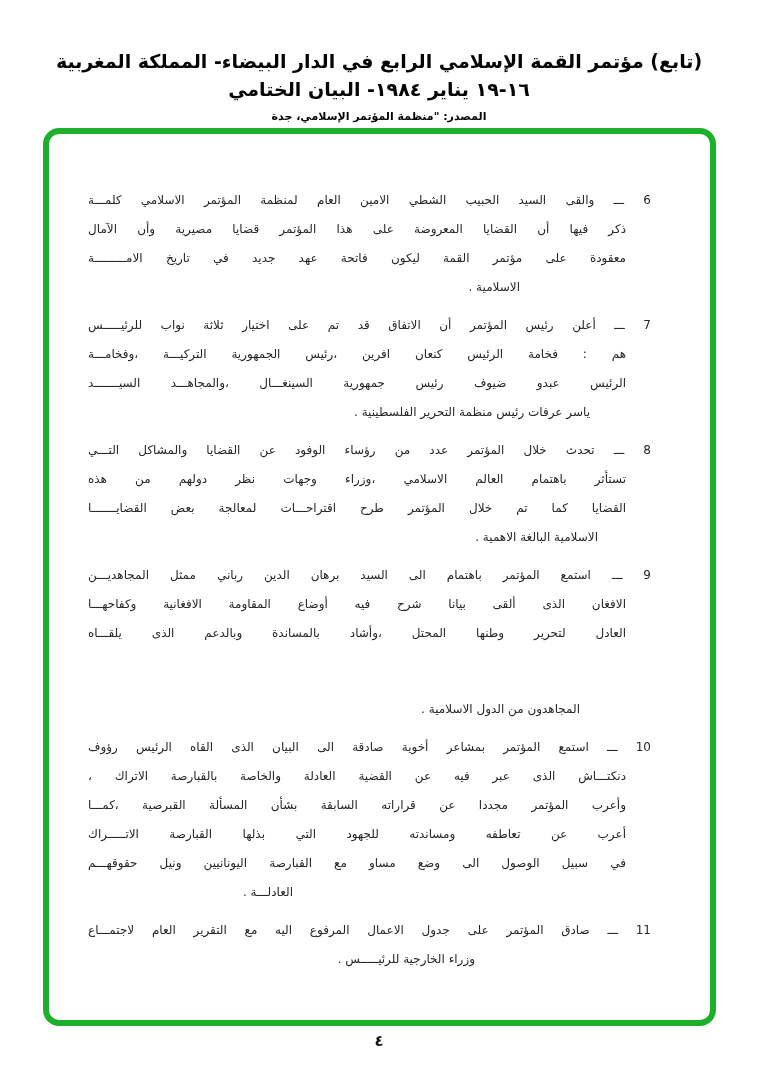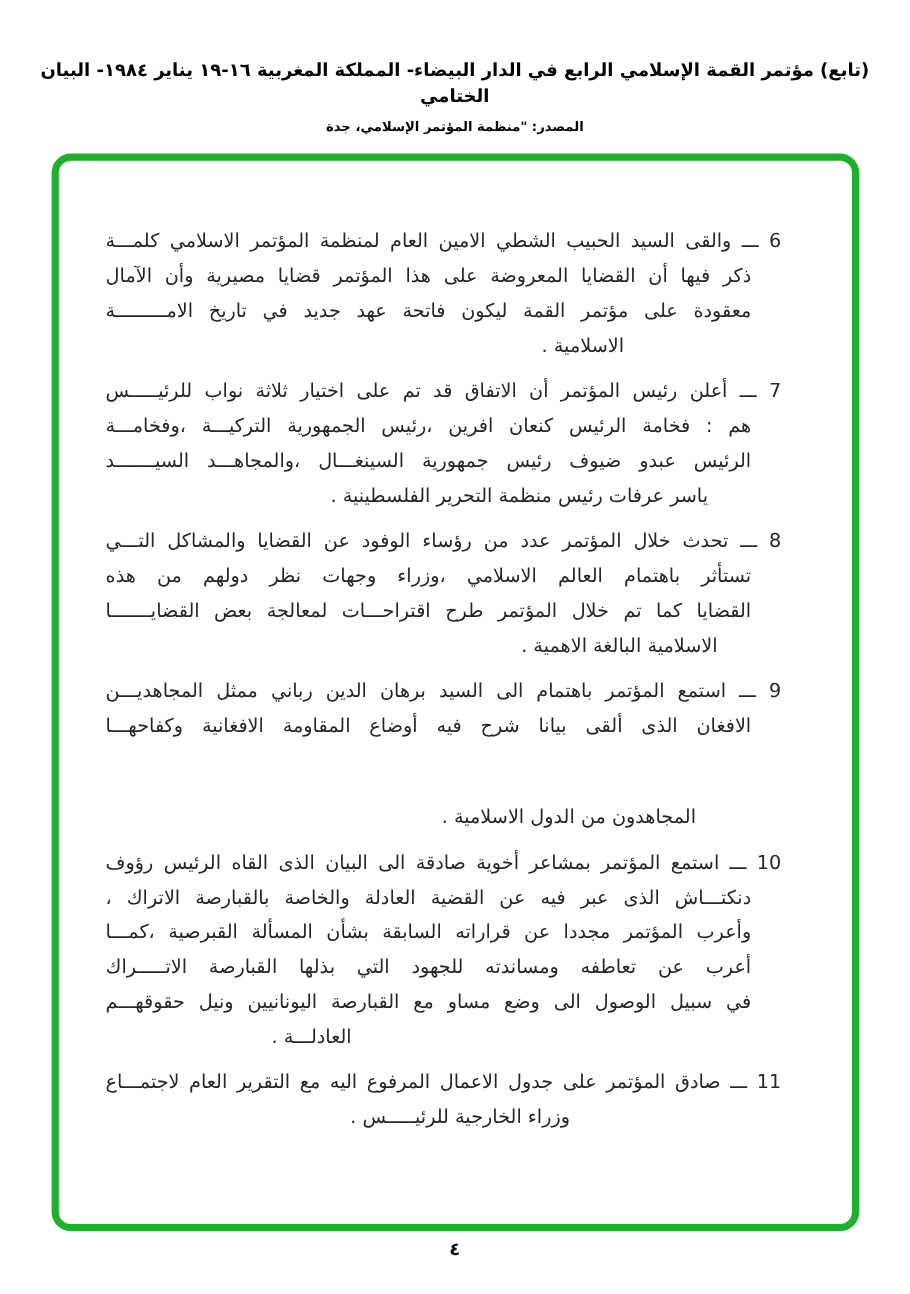--- a/index.html
+++ b/index.html
@@ -19,21 +19,21 @@
   
   .hdr {
     position: absolute;
     top: 48px;
     left: 0;
     right: 0;
     text-align: center;
     direction: rtl;
   }
   .hdr-title {
-    font-size: 15px;
+    font-size: 19px;
     font-weight: bold;
     color: #050505;
     line-height: 1.45;
     padding: 0 30px;
   }
   .hdr-source {
     margin-top: 7px;
     font-size: 11px;
     font-weight: bold;
     color: #050505;
@@ -52,21 +52,21 @@
     background: #ffffff;
   }
 
   
   .doc {
     position: absolute;
     top: 52px;
     right: 59px;
     left: 39px;
     direction: rtl;
-    font-size: 16px;
+    font-size: 12px;
     color: #262626;
   }
   .item { margin-bottom: 9px; }
   .ln {
     line-height: 29px;
     white-space: normal;
   }
   .ln.fill {
     text-align: justify;
     text-align-last: justify;
@@ -113,20 +113,21 @@
       </div>
       <div class="item">
         <div class="ln fill">8 ـــ تحدث خلال المؤتمر عدد من رؤساء الوفود عن القضايا والمشاكل التـــي</div>
         <div class="ln fill cont">تستأثر باهتمام العالم الاسلامي ،وزراء وجهات نظر دولهم من هذه</div>
         <div class="ln fill cont">القضايا كما تم خلال المؤتمر طرح اقتراحـــات لمعالجة بعض القضايـــــــا</div>
         <div class="ln last cont" style="padding-right: 53px;">الاسلامية البالغة الاهمية .</div>
       </div>
       <div class="item">
         <div class="ln fill">9 ـــ استمع المؤتمر باهتمام الى السيد برهان الدين رباني ممثل المجاهديـــن</div>
         <div class="ln fill cont">الافغان الذى ألقى بيانا شرح فيه أوضاع المقاومة الافغانية وكفاحهـــا</div>
+        <div class="ln fill cont">العادل لتحرير وطنها المحتل ،وأشاد بالمساندة وبالدعم الذى يلقـــاه</div>
         <div class="ln last cont" style="padding-right: 71px; margin-top: 47px;">المجاهدون من الدول الاسلامية .</div>
       </div>
       <div class="item">
         <div class="ln fill">10 ـــ استمع المؤتمر بمشاعر أخوية صادقة الى البيان الذى القاه الرئيس رؤوف</div>
         <div class="ln fill cont">دنكتـــاش الذى عبر فيه عن القضية العادلة والخاصة بالقبارصة الاتراك ،</div>
         <div class="ln fill cont">وأعرب المؤتمر مجددا عن قراراته السابقة بشأن المسألة القبرصية ،كمـــا</div>
         <div class="ln fill cont">أعرب عن تعاطفه ومساندته للجهود التي بذلها القبارصة الاتـــــراك</div>
         <div class="ln fill cont">في سبيل الوصول الى وضع مساو مع القبارصة اليونانيين ونيل حقوقهـــم</div>
         <div class="ln last cont" style="padding-right: 358px;">العادلـــة .</div>
       </div>

